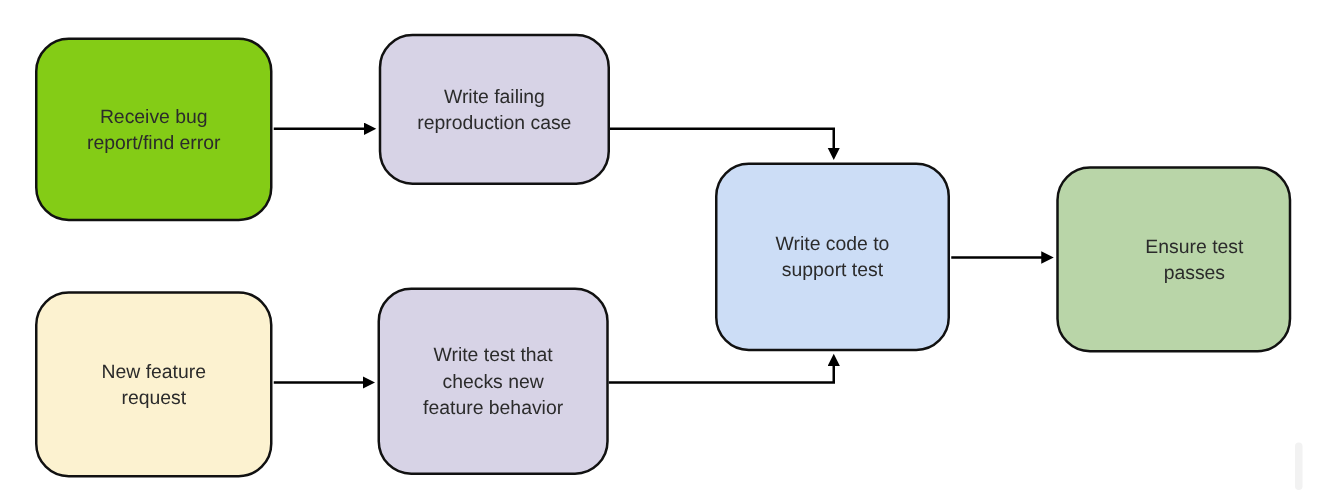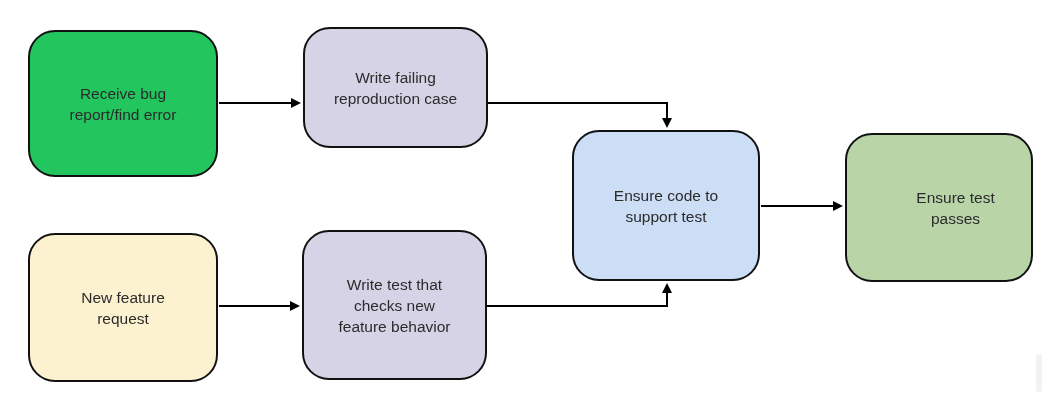--- a/index.html
+++ b/index.html
@@ -72,21 +72,21 @@
         <path d="M0 0 L10 5 L0 10 Z" fill="#000000"></path>
       </marker>
     </defs>
     <path class="edge" d="M219 103 H292" marker-end="url(#ah)"></path>
     <path class="edge" d="M219 306 H291" marker-end="url(#ah)"></path>
     <path class="edge" d="M488 103 H667 V119" marker-end="url(#ah)"></path>
     <path class="edge" d="M487 306 H667 V292" marker-end="url(#ah)"></path>
     <path class="edge" d="M761 206 H834" marker-end="url(#ah)"></path>
   </svg>
 
-  <div class="node" id="n0" style="background-color: #22c55e;">
+  <div class="node" id="n0" style="background-color: #84cc16;">
     <span class="label">Receive bug
 report/find error</span>
   </div>
 
   <div class="node" id="n1" style="background-color: rgb(215, 211, 230);">
     <span class="label">Write failing
 reproduction case</span>
   </div>
 
   <div class="node" id="n3" style="background-color: rgb(215, 211, 230);">
@@ -94,21 +94,21 @@
 checks new
 feature behavior</span>
   </div>
 
   <div class="node" id="n2" style="background-color: rgb(252, 242, 208);">
     <span class="label">New feature
 request</span>
   </div>
 
   <div class="node" id="n4" style="background-color: rgb(204, 221, 246);">
-    <span class="label">Ensure code to
+    <span class="label">Write code to
 support test</span>
   </div>
 
   <div class="node" id="n5" style="background-color: rgb(185, 213, 168); padding-left: 47px;">
     <span class="label">Ensure test passes</span>
   </div>
 
   <div class="scrollbar-thumb" style="background-color: rgb(242, 242, 242);"></div>
 
 </div>

